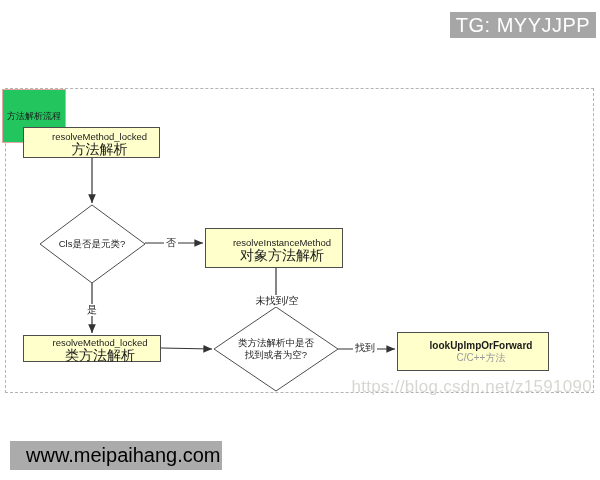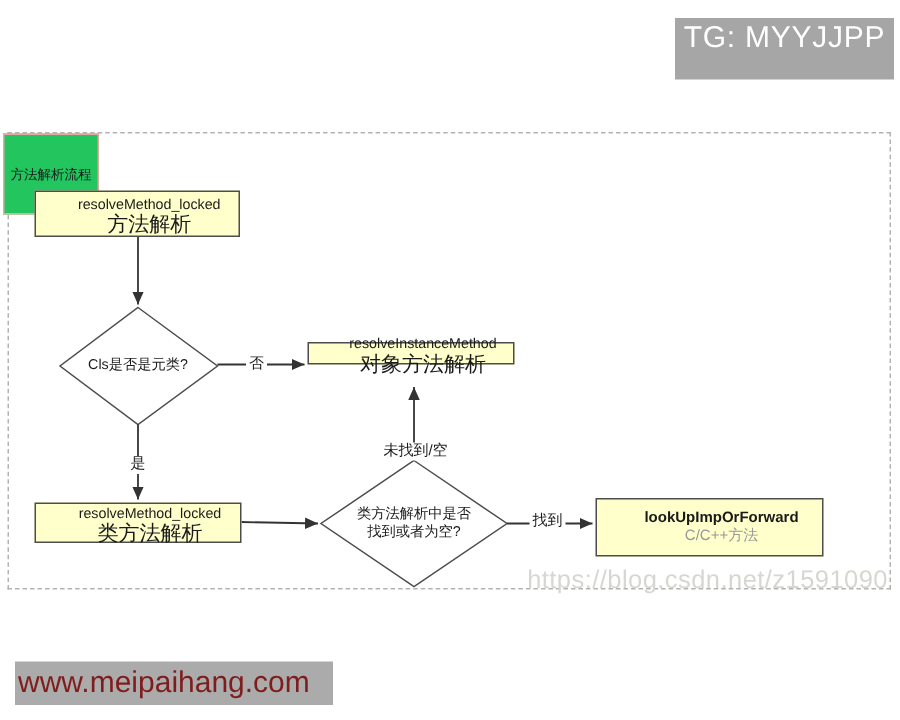--- a/index.html
+++ b/index.html
@@ -1,21 +1,21 @@
 <!DOCTYPE html>
 <html><head>
 <meta charset="utf-8">
 <style>
   html,body{margin:0;padding:0;background:#ffffff;}
   .canvas{
     position:relative;width:600px;height:480px;background:#ffffff;overflow:hidden;
     font-family:"Liberation Sans","DejaVu Sans",sans-serif;
   }
   .tg-badge{
-    position:absolute;left:450px;top:12px;width:146px;height:41px;
+    position:absolute;left:450px;top:12px;width:146px;height:26px;
     background:#a6a6a6;color:#ffffff;font-size:20px;line-height:27px;
     text-align:center;letter-spacing:0.5px;box-sizing:border-box;
   }
   .flow-container{
     position:absolute;left:5px;top:88px;width:589px;height:305px;
     border:1px dashed #b3b3b3;background:#ffffff;box-sizing:border-box;
   }
   .flow-label{
     position:absolute;left:2px;top:89px;
     background:#22c55e;border:1px solid #e3a7a5;color:#1a1a1a;
@@ -25,41 +25,41 @@
   .node{
     position:absolute;background:#ffffcc;border:1px solid #4d4d4d;
     box-sizing:border-box;display:flex;flex-direction:column;
     align-items:center;justify-content:center;text-align:center;
     color:#1a1a1a;
     padding-left:16px;
   }
   .node .title{font-size:9.5px;line-height:13px;}
   .node .subtitle{font-size:14px;line-height:12px;}
   .node-resolve-method{left:23px;top:127px;width:137px;height:31px;}
-  .node-resolve-instance{left:205px;top:228px;width:138px;height:15px;}
+  .node-resolve-instance{left:205px;top:228px;width:138px;height:40px;}
   .node-resolve-class{left:23px;top:335px;width:138px;height:27px;}
   .node-lookup{left:397px;top:332px;width:152px;height:39px;}
   .node-lookup .title{font-weight:bold;font-size:10px;}
   .node-lookup .subtitle{color:#999999;font-size:10px;}
   .diamond-text{
     position:absolute;color:#1a1a1a;font-size:9.5px;line-height:12px;
     text-align:center;transform:translate(-50%,-50%);white-space:nowrap;
   }
   .edge-label{
     position:absolute;background:#ffffff;color:#1a1a1a;font-size:10px;
     line-height:12px;padding:0 2px;transform:translate(-50%,-50%);white-space:nowrap;
   }
   .csdn-watermark{
     position:absolute;right:8px;top:377px;color:#d7d7d2;font-size:17px;
     letter-spacing:0.3px;
   }
   .site-badge{
     position:absolute;left:10px;top:441px;width:212px;height:29px;
-    background:#ababab;color:#7f1d1d;font-size:20px;line-height:29px;
-    padding-left:2px;box-sizing:border-box;
+    background:#ababab;color:#000000;font-size:20px;line-height:29px;
+    padding-left:16px;box-sizing:border-box;
   }
 </style>
 </head>
 <body>
 
 <div class="canvas">
 
   <div class="tg-badge">TG: MYYJJPP</div>
 
   <div class="flow-container"></div>

